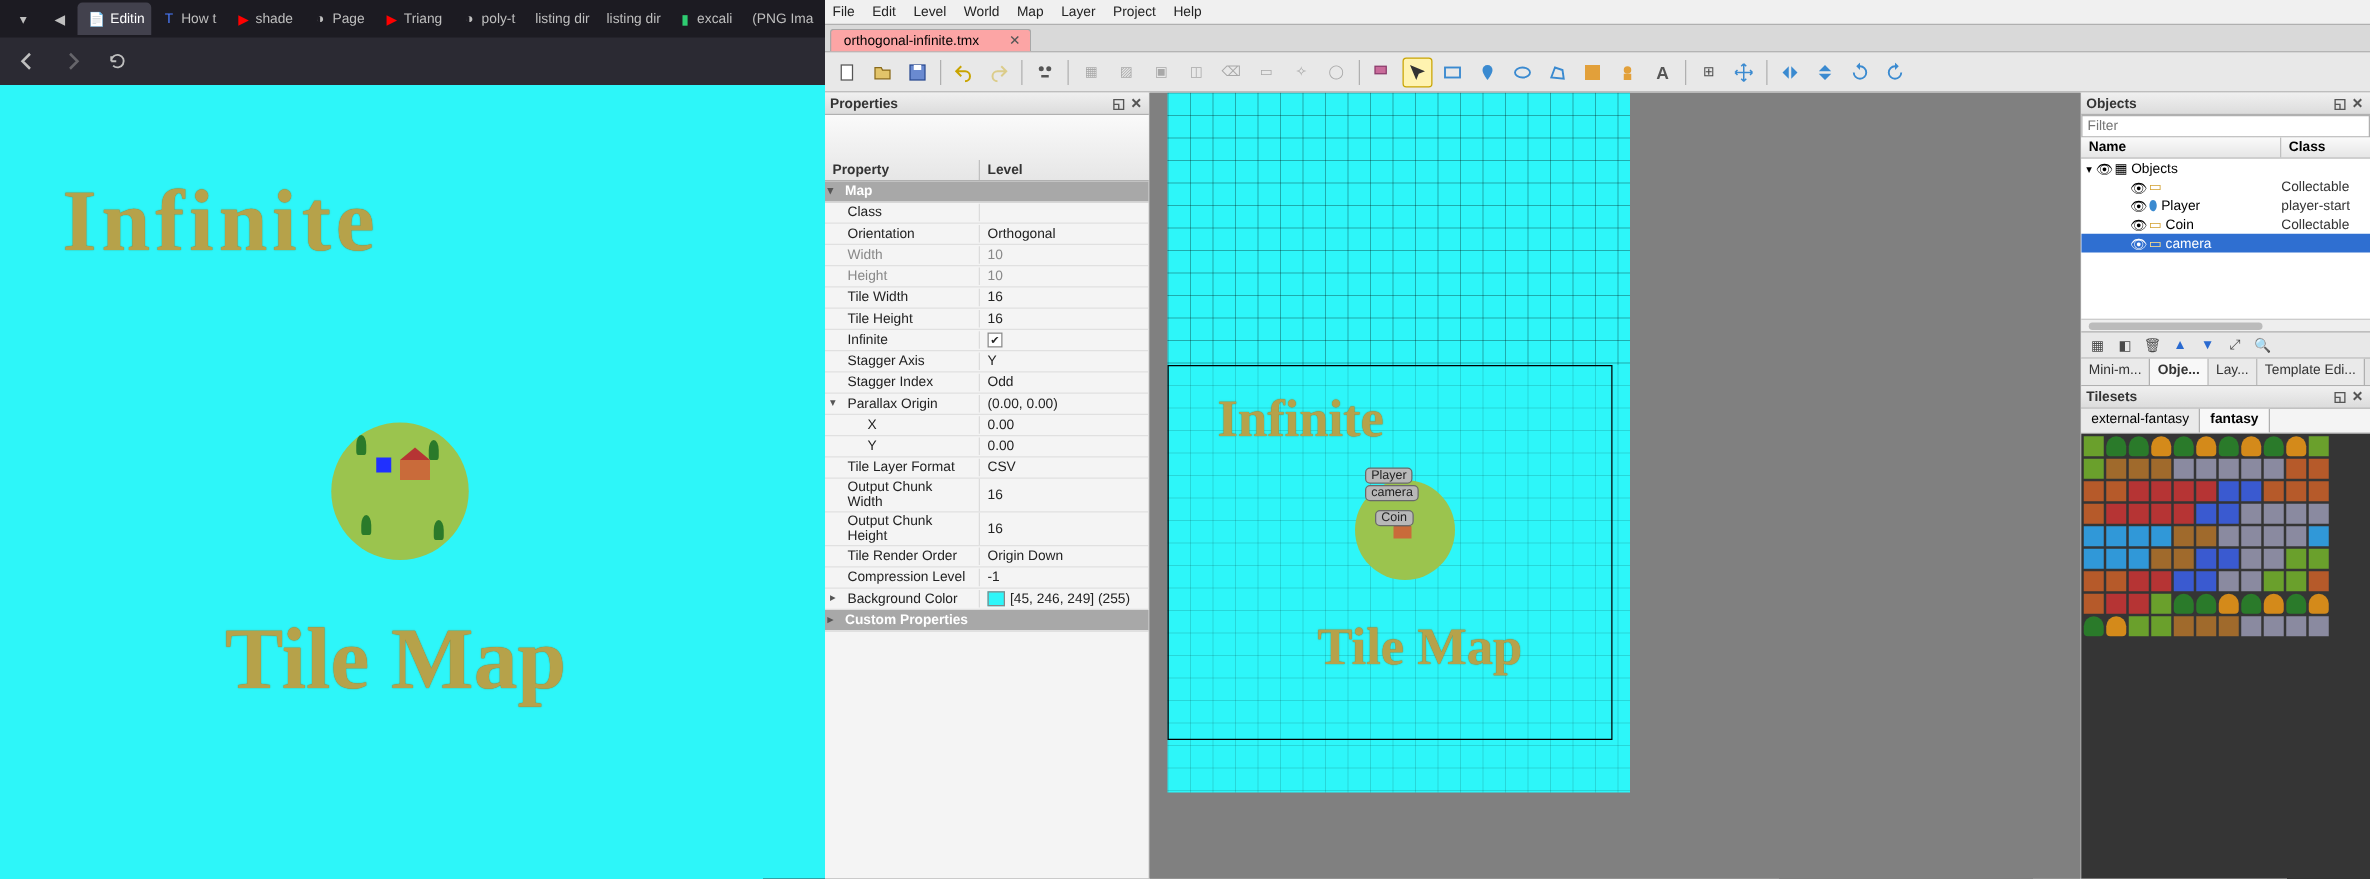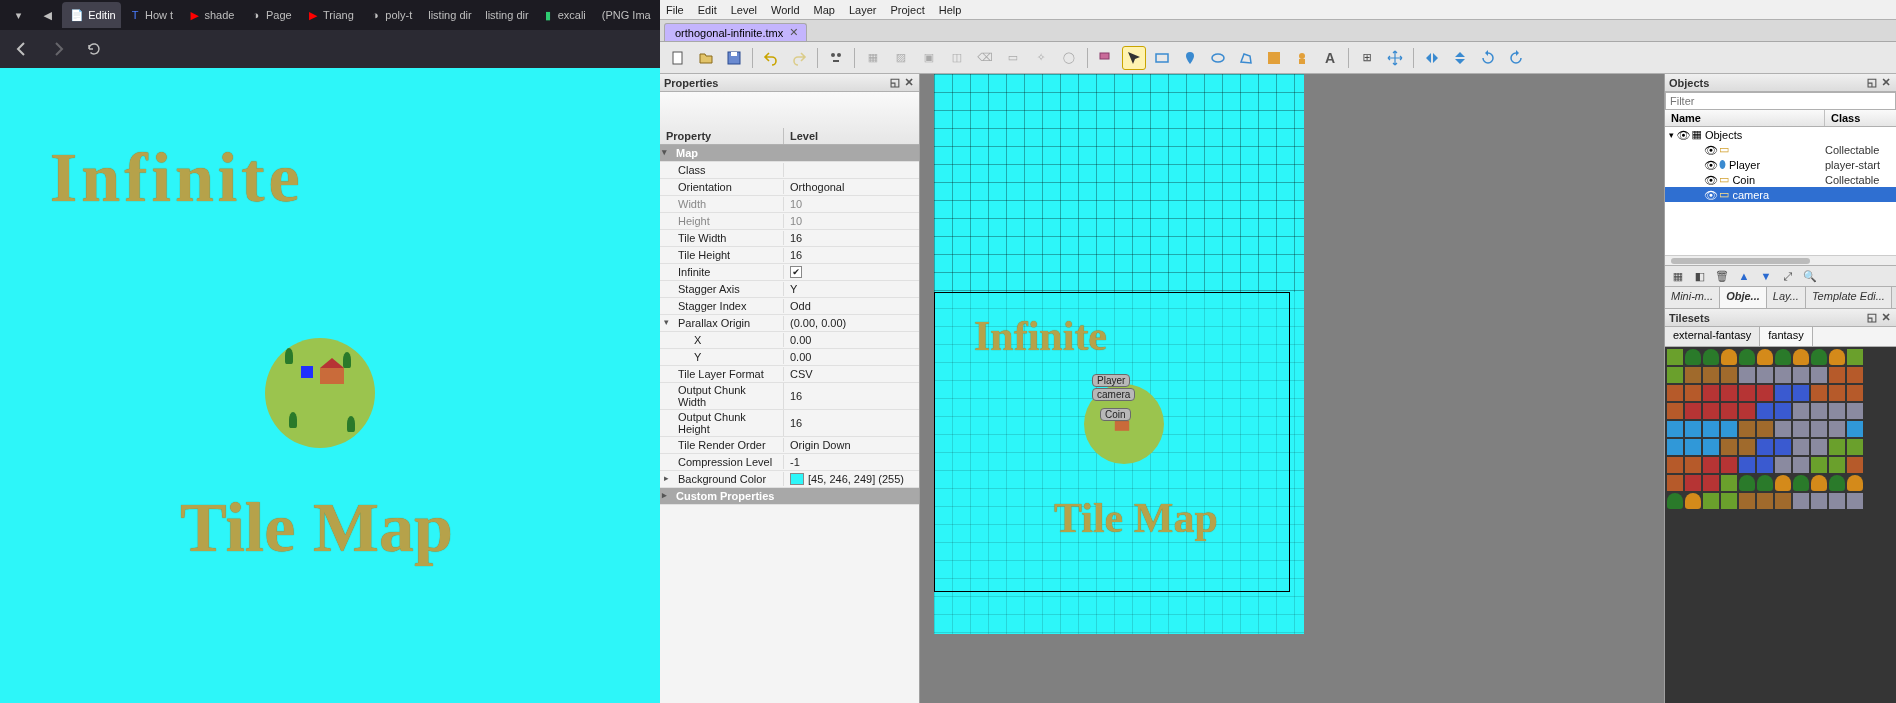--- a/index.html
+++ b/index.html
@@ -23,21 +23,21 @@
 .house { position: absolute; width: 24px; height: 16px; background: #c96b3a; top: 30px; left: 55px; }
 .house::before { content:""; position:absolute; top:-10px; left:0; width:0;height:0; border-left:12px solid transparent;border-right:12px solid transparent;border-bottom:10px solid #b63434;}
 .tree { position: absolute; width: 8px; height: 16px; background: #2a7a2a; border-radius: 50% 50% 20% 20%; }
 .blue-dot { position:absolute; width:12px; height:12px; background:#2030ff; }
 
 
 .tiled { flex: 1; height: 100%; display: flex; flex-direction: column; background: #ececec; }
 .menubar { display: flex; height: 20px; align-items: center; padding: 0 6px; gap: 14px; background: #f0f0f0; border-bottom: 1px solid #b0b0b0; }
 .menubar span { color: #222; }
 .doc-tabs { height: 22px; display: flex; align-items: flex-end; background: #d9d9d9; padding-left: 4px; gap: 2px; border-bottom: 1px solid #a8a8a8; }
-.doc-tab { display: flex; align-items: center; gap: 6px; padding: 2px 8px 2px 10px; background: #c4b5fd; border: 1px solid #a8a8a8; border-bottom: none; border-radius: 3px 3px 0 0; }
+.doc-tab { display: flex; align-items: center; gap: 24px; padding: 2px 8px 2px 10px; background: #fca5a5; border: 1px solid #a8a8a8; border-bottom: none; border-radius: 3px 3px 0 0; }
 .doc-tab .x { color: #555; }
 
 .toolbar { height: 32px; display: flex; align-items: center; gap: 4px; padding: 0 6px; background: #e8e8e8; border-bottom: 1px solid #b0b0b0; }
 .tbtn { width: 24px; height: 24px; display: flex; align-items: center; justify-content: center; border-radius: 3px; color: #4a4a4a; }
 .tbtn.active { background: #fff3b0; border: 1px solid #c9a400; }
 .tsep { width: 1px; height: 20px; background: #b0b0b0; margin: 0 2px; }
 
 .main { flex: 1; display: flex; overflow: hidden; }
 
 
@@ -77,28 +77,28 @@
 .tree-rows { flex: 0 0 128px; overflow: auto; background: #fff; }
 .trow { display: flex; align-items: center; min-height: 15px; padding-right: 4px; }
 .trow .c1 { width: 160px; display:flex; align-items:center; gap:3px; padding-left: 4px; }
 .trow .c2 { flex:1; color:#333; }
 .trow.sel { background: #2f6fd1; color: #fff; }
 .trow.sel .c2 { color:#fff; }
 .eye { width:12px; height:12px; }
 .indent2 { width: 32px; }
 .obj-toolbar { height: 22px; display:flex; align-items:center; gap:4px; padding:0 4px; border-top:1px solid #b0b0b0; border-bottom:1px solid #b0b0b0; background:#e8e8e8; }
 .otbtn { width:18px; height:18px; display:flex; align-items:center; justify-content:center; color:#4a4a4a; }
-.side-tabbar { height: 22px; display:flex; border-bottom:1px solid #b0b0b0; background:#e4e4e4;font-style:italic; }
+.side-tabbar { height: 22px; display:flex; border-bottom:1px solid #b0b0b0; background:#e4e4e4; }
 .side-tab { padding: 3px 6px; border-right:1px solid #b0b0b0; background:#eaeaea; color:#333; white-space:nowrap; overflow:hidden; }
 .side-tab.active { background:#f8f8f8; font-weight:600; }
 
 .tilesets { flex:1; display:flex; flex-direction:column; }
 .ts-tabs { height:20px; display:flex; border-bottom:1px solid #b0b0b0; }
 .ts-tab { padding:2px 8px; border-right:1px solid #b0b0b0; background:#eaeaea; }
-.ts-tab.active { background:#f8f8f8; font-weight:400; }
+.ts-tab.active { background:#f8f8f8; font-weight:700; }
 .ts-view { flex:1; background:#353535; position:relative; overflow:hidden; }
 .tile { position:absolute; width:16px; height:16px; }
 .tile.grass{background:#6aa02c;} .tile.dirt{background:#a06a2c;}
 .tile.tree{background:#2a7a2a;border-radius:50% 50% 20% 20%;} .tile.tree2{background:#d48a1a;border-radius:50% 50% 20% 20%;}
 .tile.wall{background:#b65a2a;} .tile.roof{background:#b63434;} .tile.stone{background:#8a8aa0;}
 .tile.blue{background:#3a5ad0;} .tile.water{background:#3098d8;}
 
 svg { display:block; }
 </style>
 </head>

